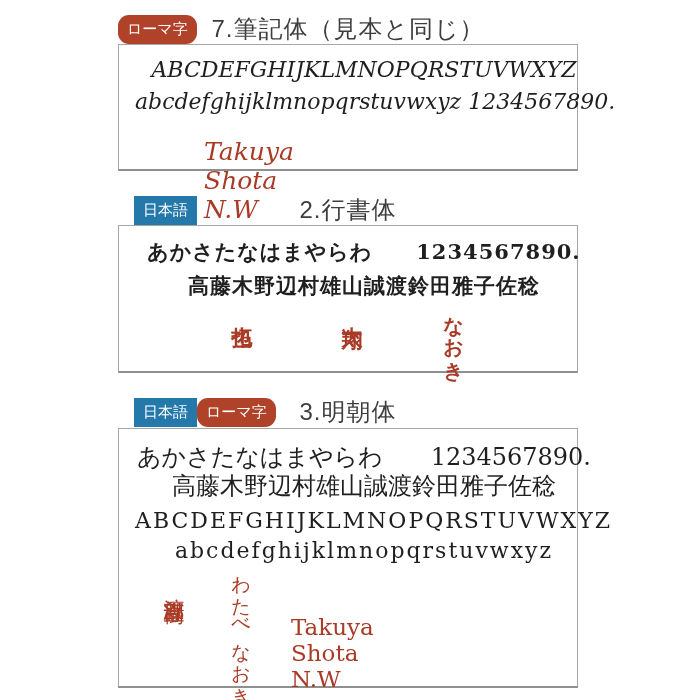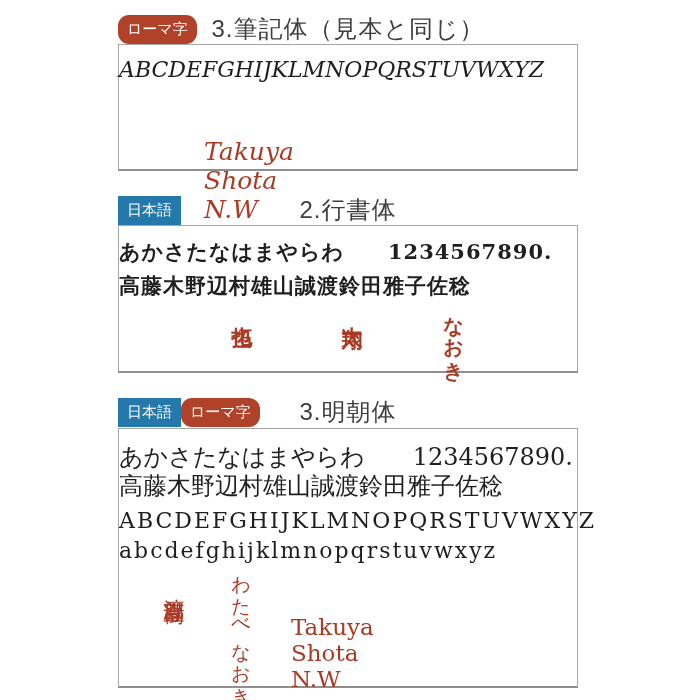--- a/index.html
+++ b/index.html
@@ -13,42 +13,42 @@
     color: var(--body-text, #1f1f1f);
   }
 
   .header { position: absolute; width: 460px; height: 29px; }
   .badges { position: absolute; left: 0; top: 0; display: flex; }
   .badge {
     height: 29px; display: flex; align-items: center;
     padding: 0 9px; font-size: 15px; color: #ffffff; white-space: nowrap;
   }
   .badge-red  { background: var(--badge-red, #b0422a); border-radius: 11px; }
-  .badge-blue { background: var(--badge-blue, #2578aa); }
+  .badge-blue { background: var(--badge-blue, #2578aa); margin-left: 16px; }
   .sec-title {
     position: absolute; left: 0; width: 100%; top: -2px;
     text-align: center; font-size: 24px; letter-spacing: 1px;
     color: var(--title-text, #3d3d3d); white-space: nowrap;
   }
   #h1 { left: 118px; top: 15px; }
   #h2 { left: 118px; top: 196px; }
   #h3 { left: 118px; top: 398px; }
 
   .box {
     position: absolute; left: 118px; width: 460px; background: #ffffff;
     border: 1px solid var(--border, #a6a6a6);
     border-bottom: 2px solid #8f8f8f;
   }
   #box1 { top: 44px;  height: 127px; }
   #box2 { top: 225px; height: 148px; }
   #box3 { top: 428px; height: 260px; }
 
   .line {
-    position: absolute; left: 0; width: 100%;
-    text-align: left; white-space: nowrap; line-height: 1.15;
+    position: absolute; left: 16px; width: 100%;
+    text-align: center; white-space: nowrap; line-height: 1.15;
   }
   .script { font-family: "DejaVu Serif", serif; font-style: italic; }
   .mincho { font-family: "DejaVu Serif", serif; }
   .gyosho { font-family: "DejaVu Serif", serif; font-weight: bold; }
   .red    { color: var(--accent-text, #a93b26); flex-direction: column; }
 
   
   #b1l1 { top: 12px; font-size: 22px; }
   #b1l2 { top: 44px; font-size: 22px; }
   #b1names {
@@ -78,28 +78,29 @@
     position: absolute; left: 172px; width: 246px; top: 185px;
     display: flex; justify-content: space-between; font-size: 23px;
   }
 </style>
 </head>
 <body>
 
 <div>
 
   <div class="header" id="h1">
-    <div class="sec-title">3.筆記体（見本と同じ）</div>
+    <div class="sec-title">7.筆記体（見本と同じ）</div>
     <div class="badges">
       <span class="badge badge-red">ローマ字</span>
     </div>
   </div>
 
   <div class="box" id="box1">
     <div class="line script" id="b1l1">ABCDEFGHIJKLMNOPQRSTUVWXYZ</div>
+    <div class="line script" id="b1l2">abcdefghijklmnopqrstuvwxyz 1234567890.</div>
     <div class="script red" id="b1names">
       <span>Takuya</span>
       <span>Shota</span>
       <span>N.W</span>
     </div>
   </div>
 
   <div class="header" id="h2">
     <div class="sec-title">2.行書体</div>
     <div class="badges">

